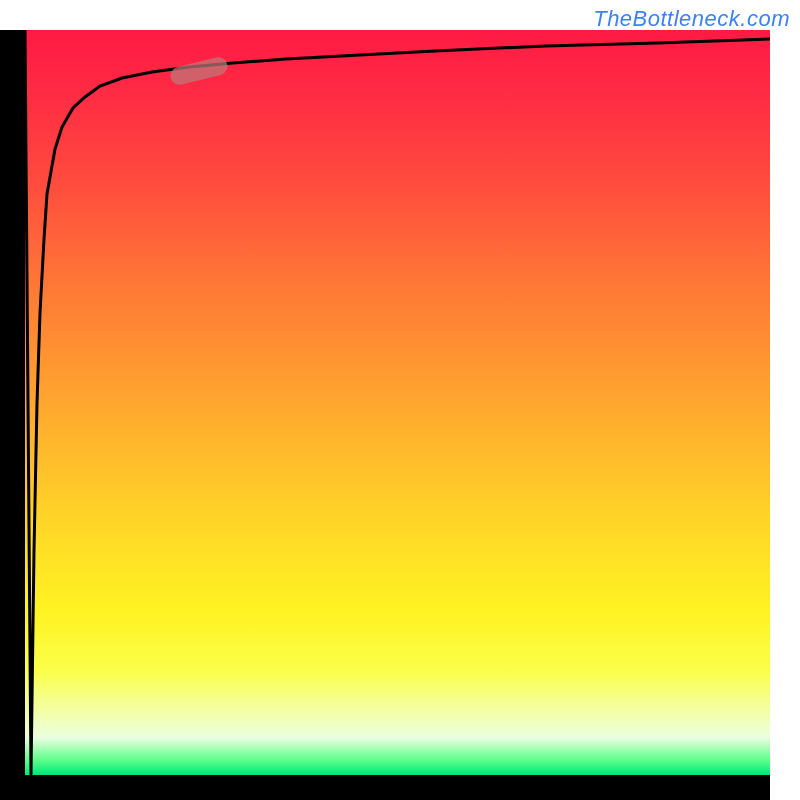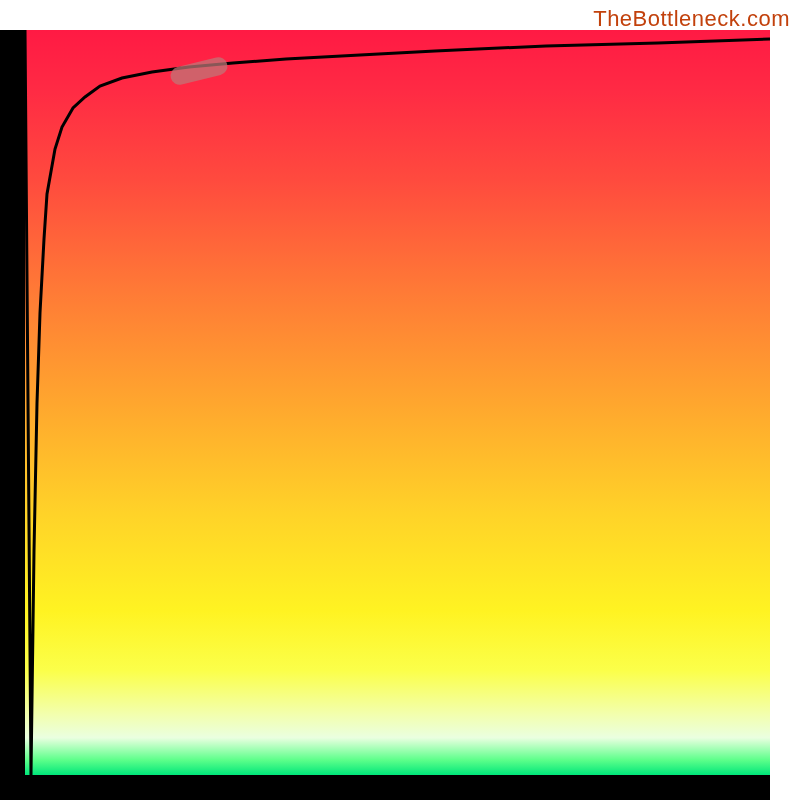--- a/index.html
+++ b/index.html
@@ -1,25 +1,26 @@
 <!DOCTYPE html>
 <html><head>
 <meta charset="utf-8">
 <style>
   * { margin: 0; padding: 0; box-sizing: border-box; }
   body { width: 800px; height: 800px; background: #fff; font-family: Arial, Helvetica, sans-serif; position: relative; }
   .watermark {
     position: absolute;
     top: 6px;
     right: 10px;
-    color: #c2410c;
+    color: #3b82f6;
     font-size: 22px;
     font-weight: 500;
     letter-spacing: 0.5px;
     z-index: 5;
+    font-style: italic;
   }
   .plot-frame {
     position: absolute;
     left: 25px;
     top: 30px;
     width: 745px;
     height: 745px;
     background: #000;
   }
   .gradient {

